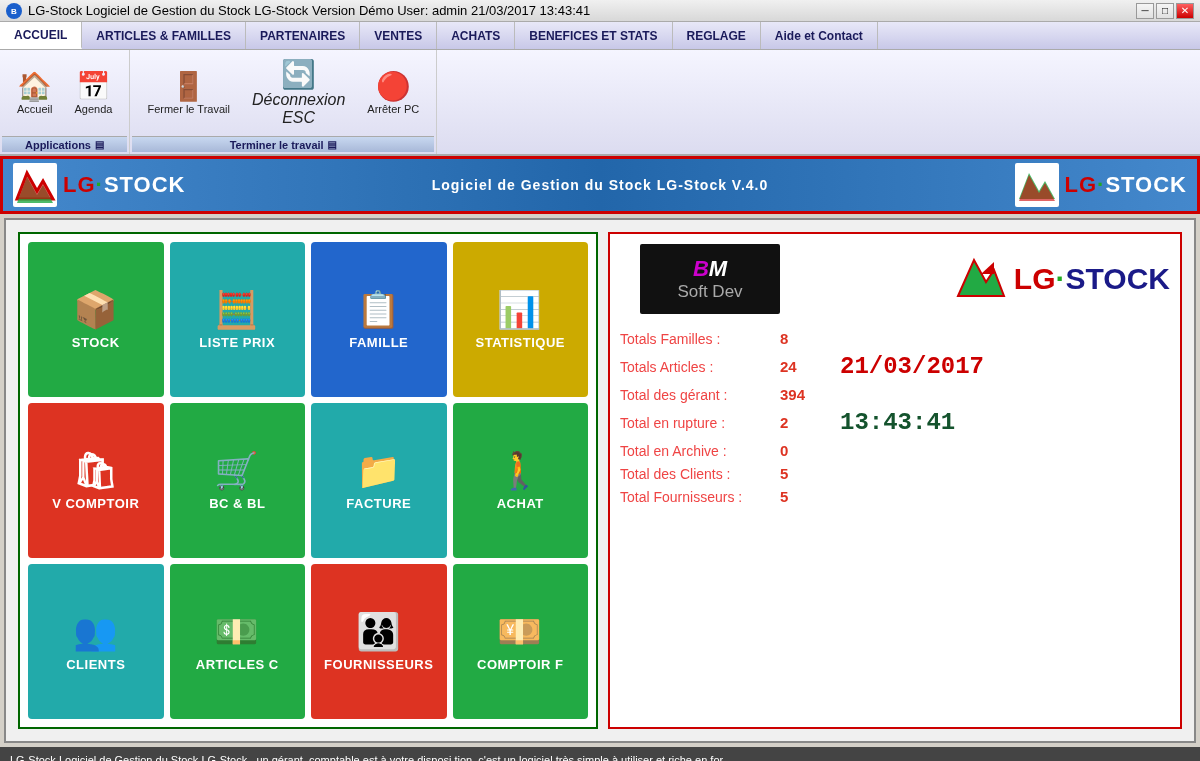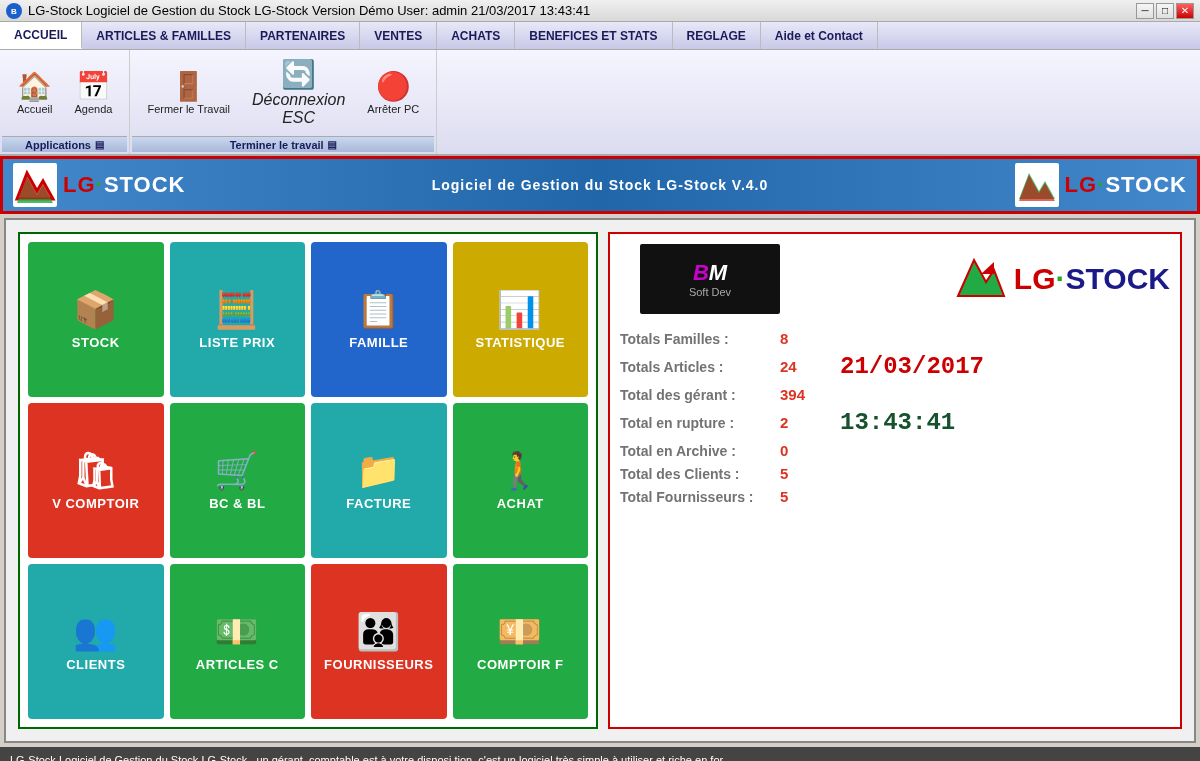--- a/index.html
+++ b/index.html
@@ -163,21 +163,21 @@
       border-radius: 2px;
       font-size: 11px;
     }
     .bm-logo-text { font-size: 22px; font-style: italic; font-weight: bold; }
     .bm-logo-text span.b { color: #cc00cc; }
     .bm-logo-text span.m { color: white; }
     .lg-stock-logo { display: flex; align-items: center; gap: 6px; }
 
     .stats-rows { flex: 1; }
     .stat-row { display: flex; align-items: center; margin-bottom: 6px; font-size: 14px; }
-    .stat-label { color: #737373; font-weight: bold; min-width: 160px; }
+    .stat-label { color: #ef4444; font-weight: normal; min-width: 160px; }
     .stat-value { color: #dd3322; font-weight: bold; font-size: 15px; min-width: 40px; }
 
     
     .footer {
       background: #444;
       color: white;
       font-size: 11px;
       padding: 4px 10px;
       height: 26px;
       display: flex;
@@ -342,21 +342,21 @@
   </div>
 
   <div class="stats-panel">
 
     <div class="stats-logos">
 
       <div class="bm-logo">
         <div class="bm-logo-text">
           <span class="b">B</span><span class="m">M</span>
         </div>
-        <div style="font-size:11px; color:#aaa;">Soft  Dev</div>
+        <div style="font-size:17px; color:#aaa;">Soft  Dev</div>
       </div>
 
       <div class="lg-stock-logo">
         <svg width="54" height="54" viewBox="0 0 54 54">
           <rect width="54" height="54" fill="white" rx="2"></rect>
 
           <polygon points="4,44 20,8 32,30 40,18 50,44" fill="#22aa44"></polygon>
           <polygon points="4,44 20,8 32,30 40,18 50,44" fill="none" stroke="#cc0000" stroke-width="2"></polygon>
           <polygon points="27,22 40,10 40,22" fill="#cc0000"></polygon>
         </svg>

